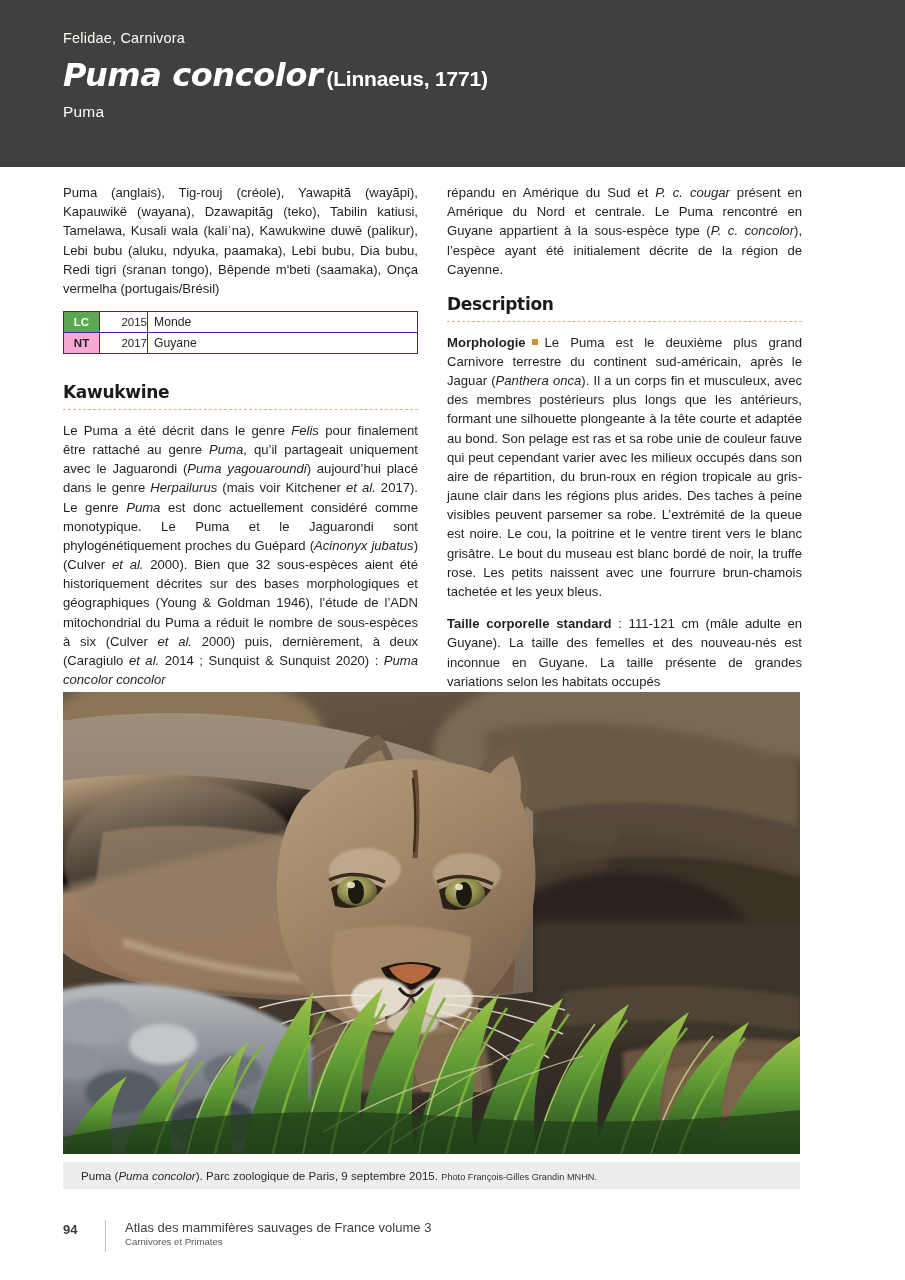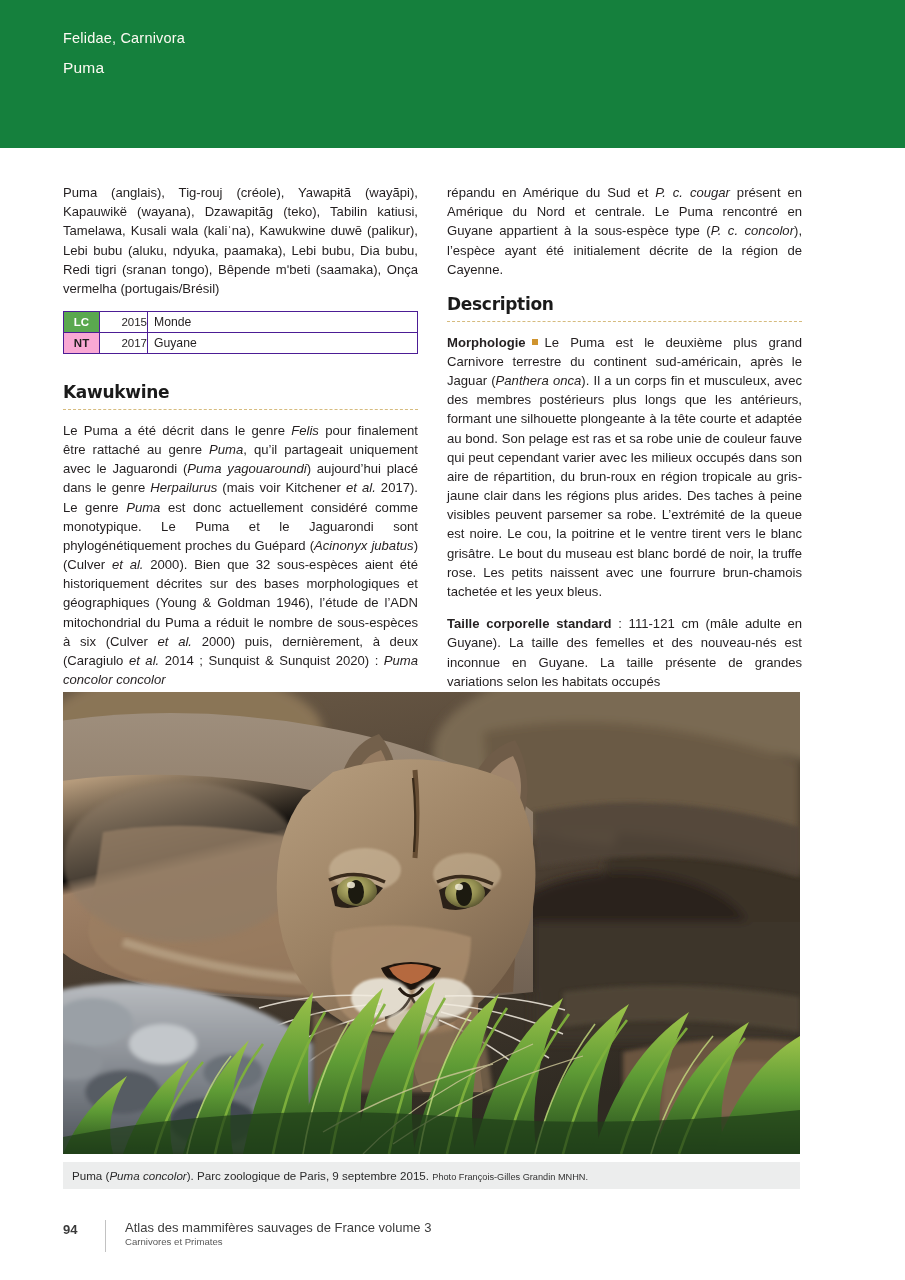--- a/index.html
+++ b/index.html
@@ -13,22 +13,22 @@
     color: #231f20;
     overflow: hidden;
     position: relative;
   }
 
   
   .banner {
     position: absolute;
     left: 0; top: 0;
     width: 905px;
-    height: 148px;
-    background: #15803d;
+    height: 167px;
+    background: #404040;
   }
   .banner-inner {
     position: absolute;
     left: 63px;
     top: 31px;
     right: 60px;
   }
   .banner-family {
     font-size: 14.5px;
     color: #fdfaf3;
@@ -151,21 +151,21 @@
   .caption {
     position: absolute;
     left: 63px;
     top: 1162px;
     width: 737px;
     height: 27px;
     background: #eceded;
     font-size: 11.6px;
     color: #2a2a2a;
     line-height: 27px;
-    padding-left: 9px;
+    padding-left: 18px;
     white-space: nowrap;
     overflow: hidden;
   }
   .caption .credit {
     font-size: 9.2px;
     color: #333;
   }
 
   
   .footer {
@@ -191,20 +191,23 @@
   .foot-txt { position: absolute; left: 62px; top: 0; }
   .foot-line1 { font-size: 13px; color: #3d3d3d; line-height: 1.25; }
   .foot-line2 { font-size: 9.6px; color: #5a5a5a; line-height: 1.3; }
 </style>
 </head>
 <body>
 
 <div class="banner">
   <div class="banner-inner">
     <div class="banner-family">Felidae, Carnivora</div>
+    <div class="banner-title">
+      <span class="banner-sci">Puma concolor</span><span class="banner-auth">(Linnaeus, 1771)</span>
+    </div>
     <div class="banner-common">Puma</div>
   </div>
 </div>
 
 <div class="col col-left">
 
   <p class="body">Puma (anglais), Tig-rouj (créole), Yawapɨtã (wayãpi), Kapauwikë (wayana), Dzawapitãg (teko), Tabilin katiusi, Tamelawa, Kusali wala (kaliˈna), Kawukwine duwē (palikur), Lebi bubu (aluku, ndyuka, paamaka), Lebi bubu, Dia bubu, Redi tigri (sranan tongo), Bêpende mʹbeti (saamaka), Onça vermelha (portugais/Brésil)</p>
 
   <table class="status-table">
     <tbody>

